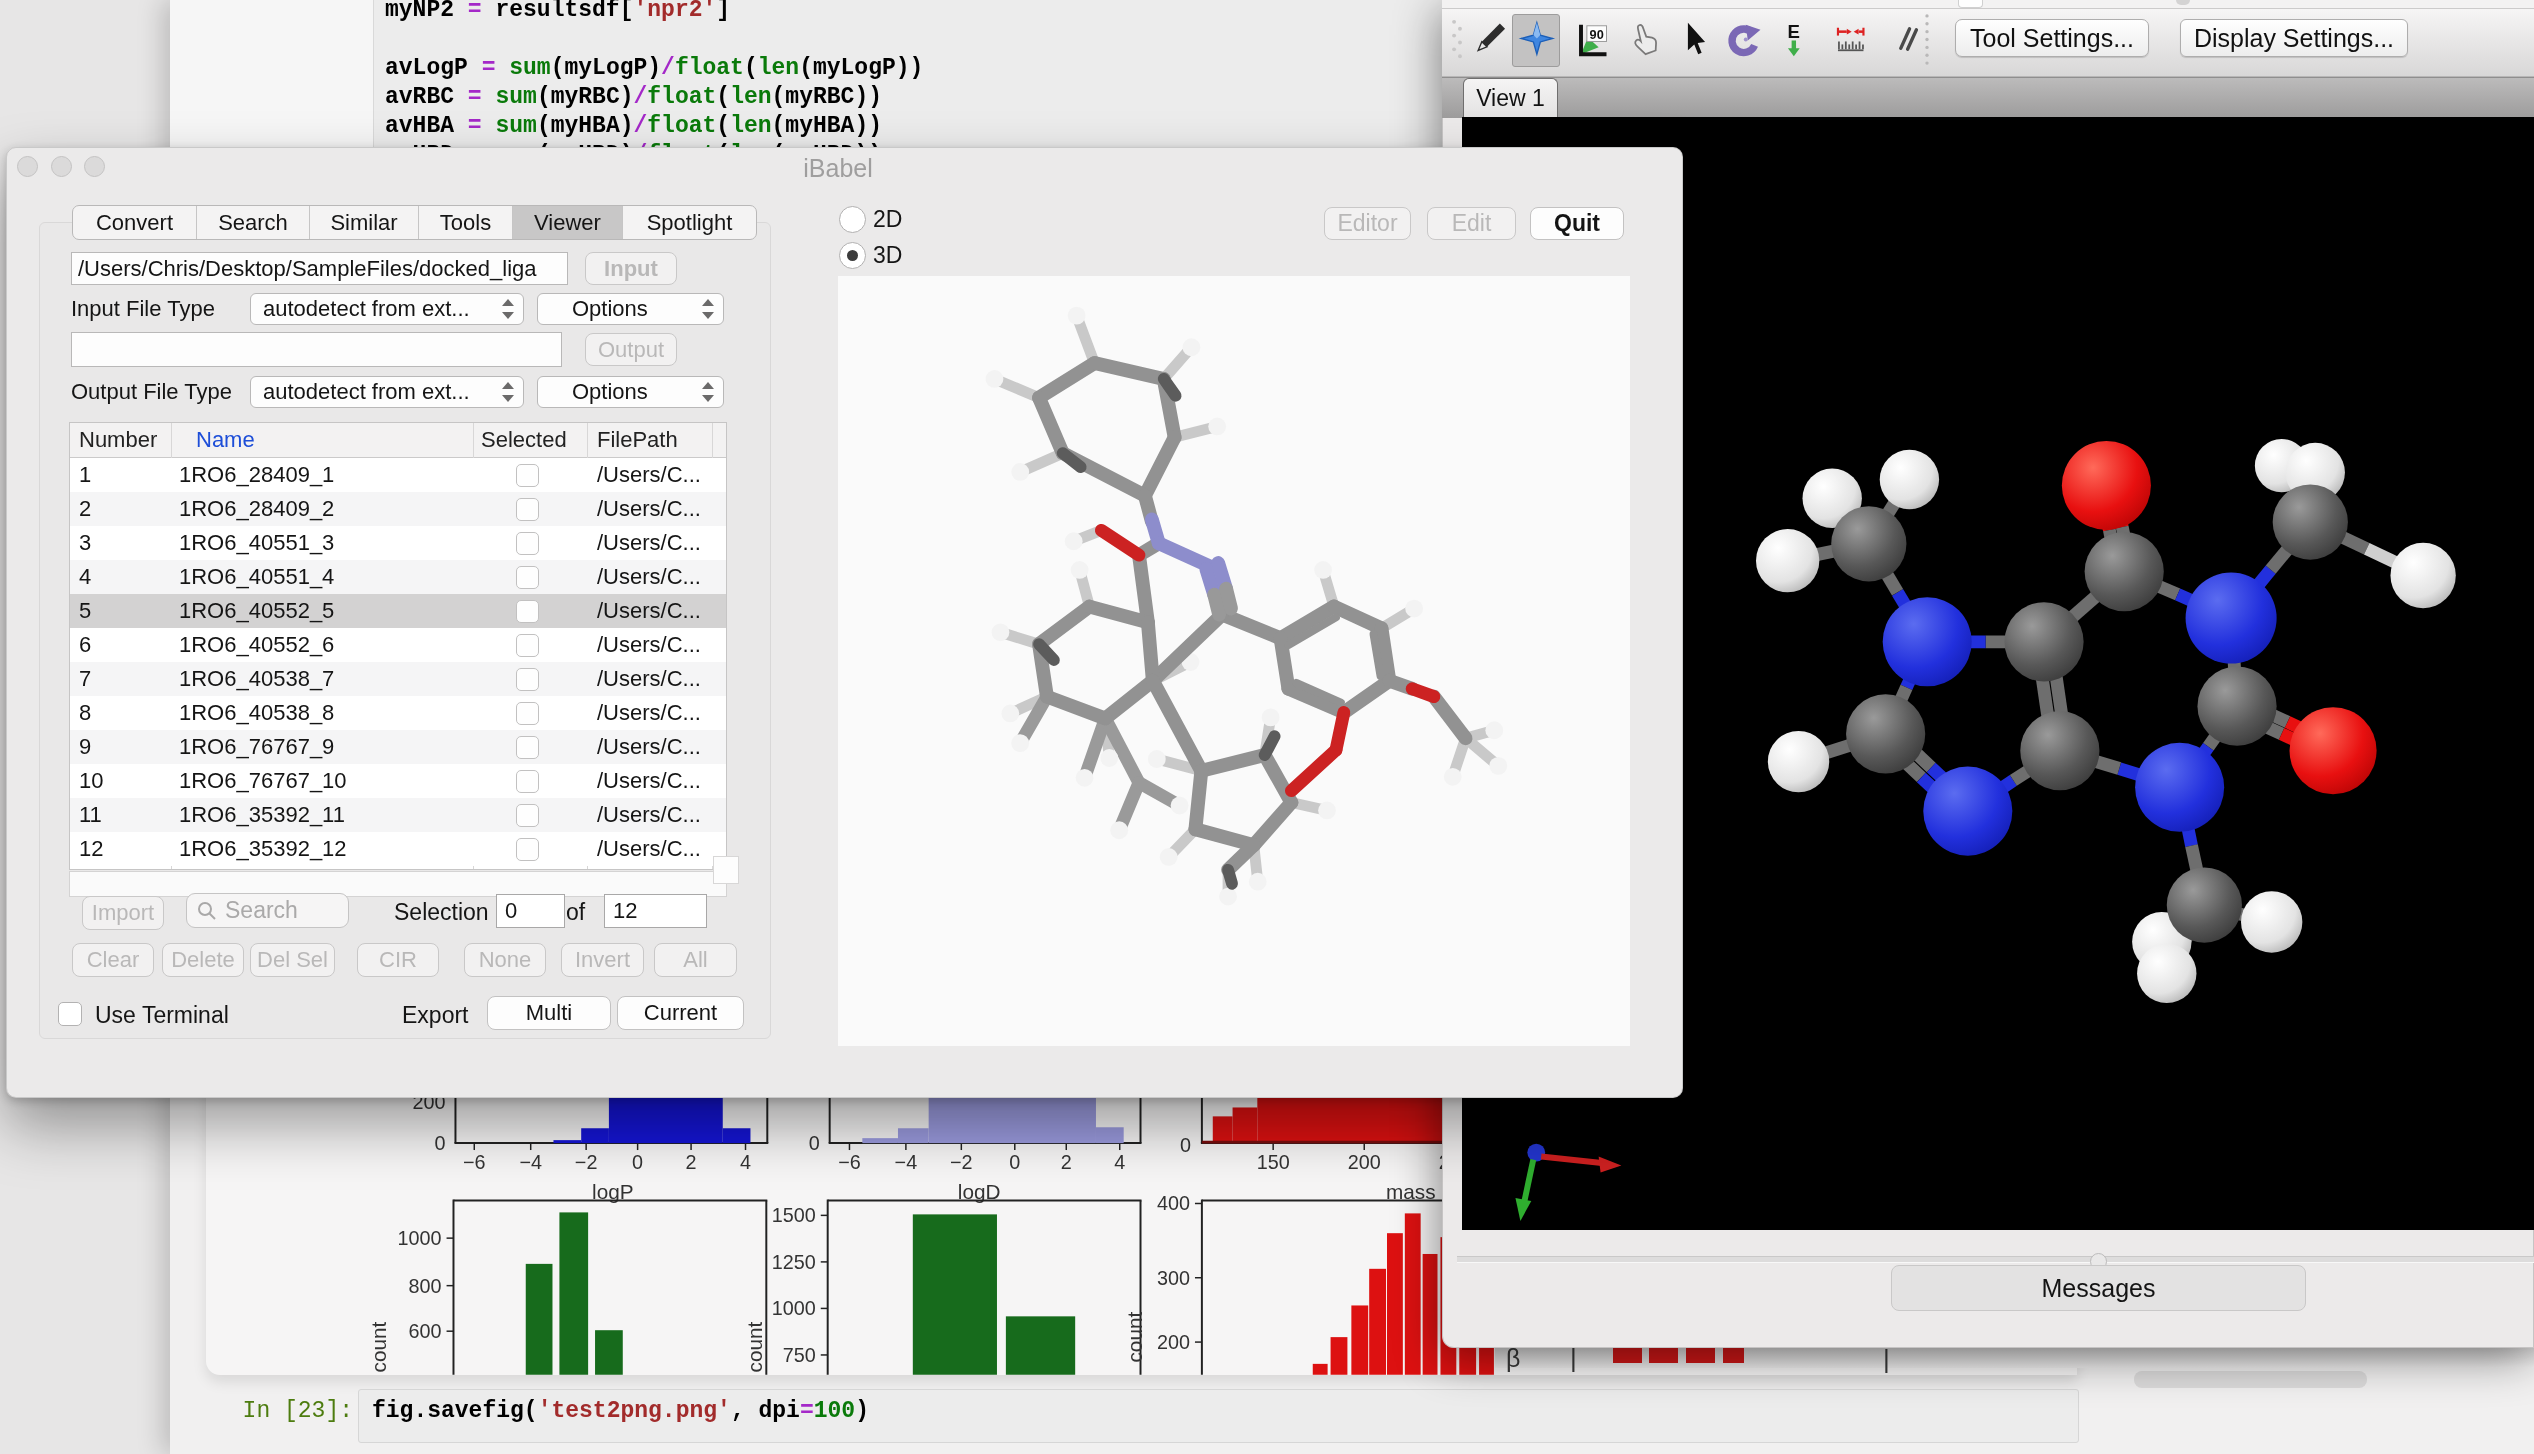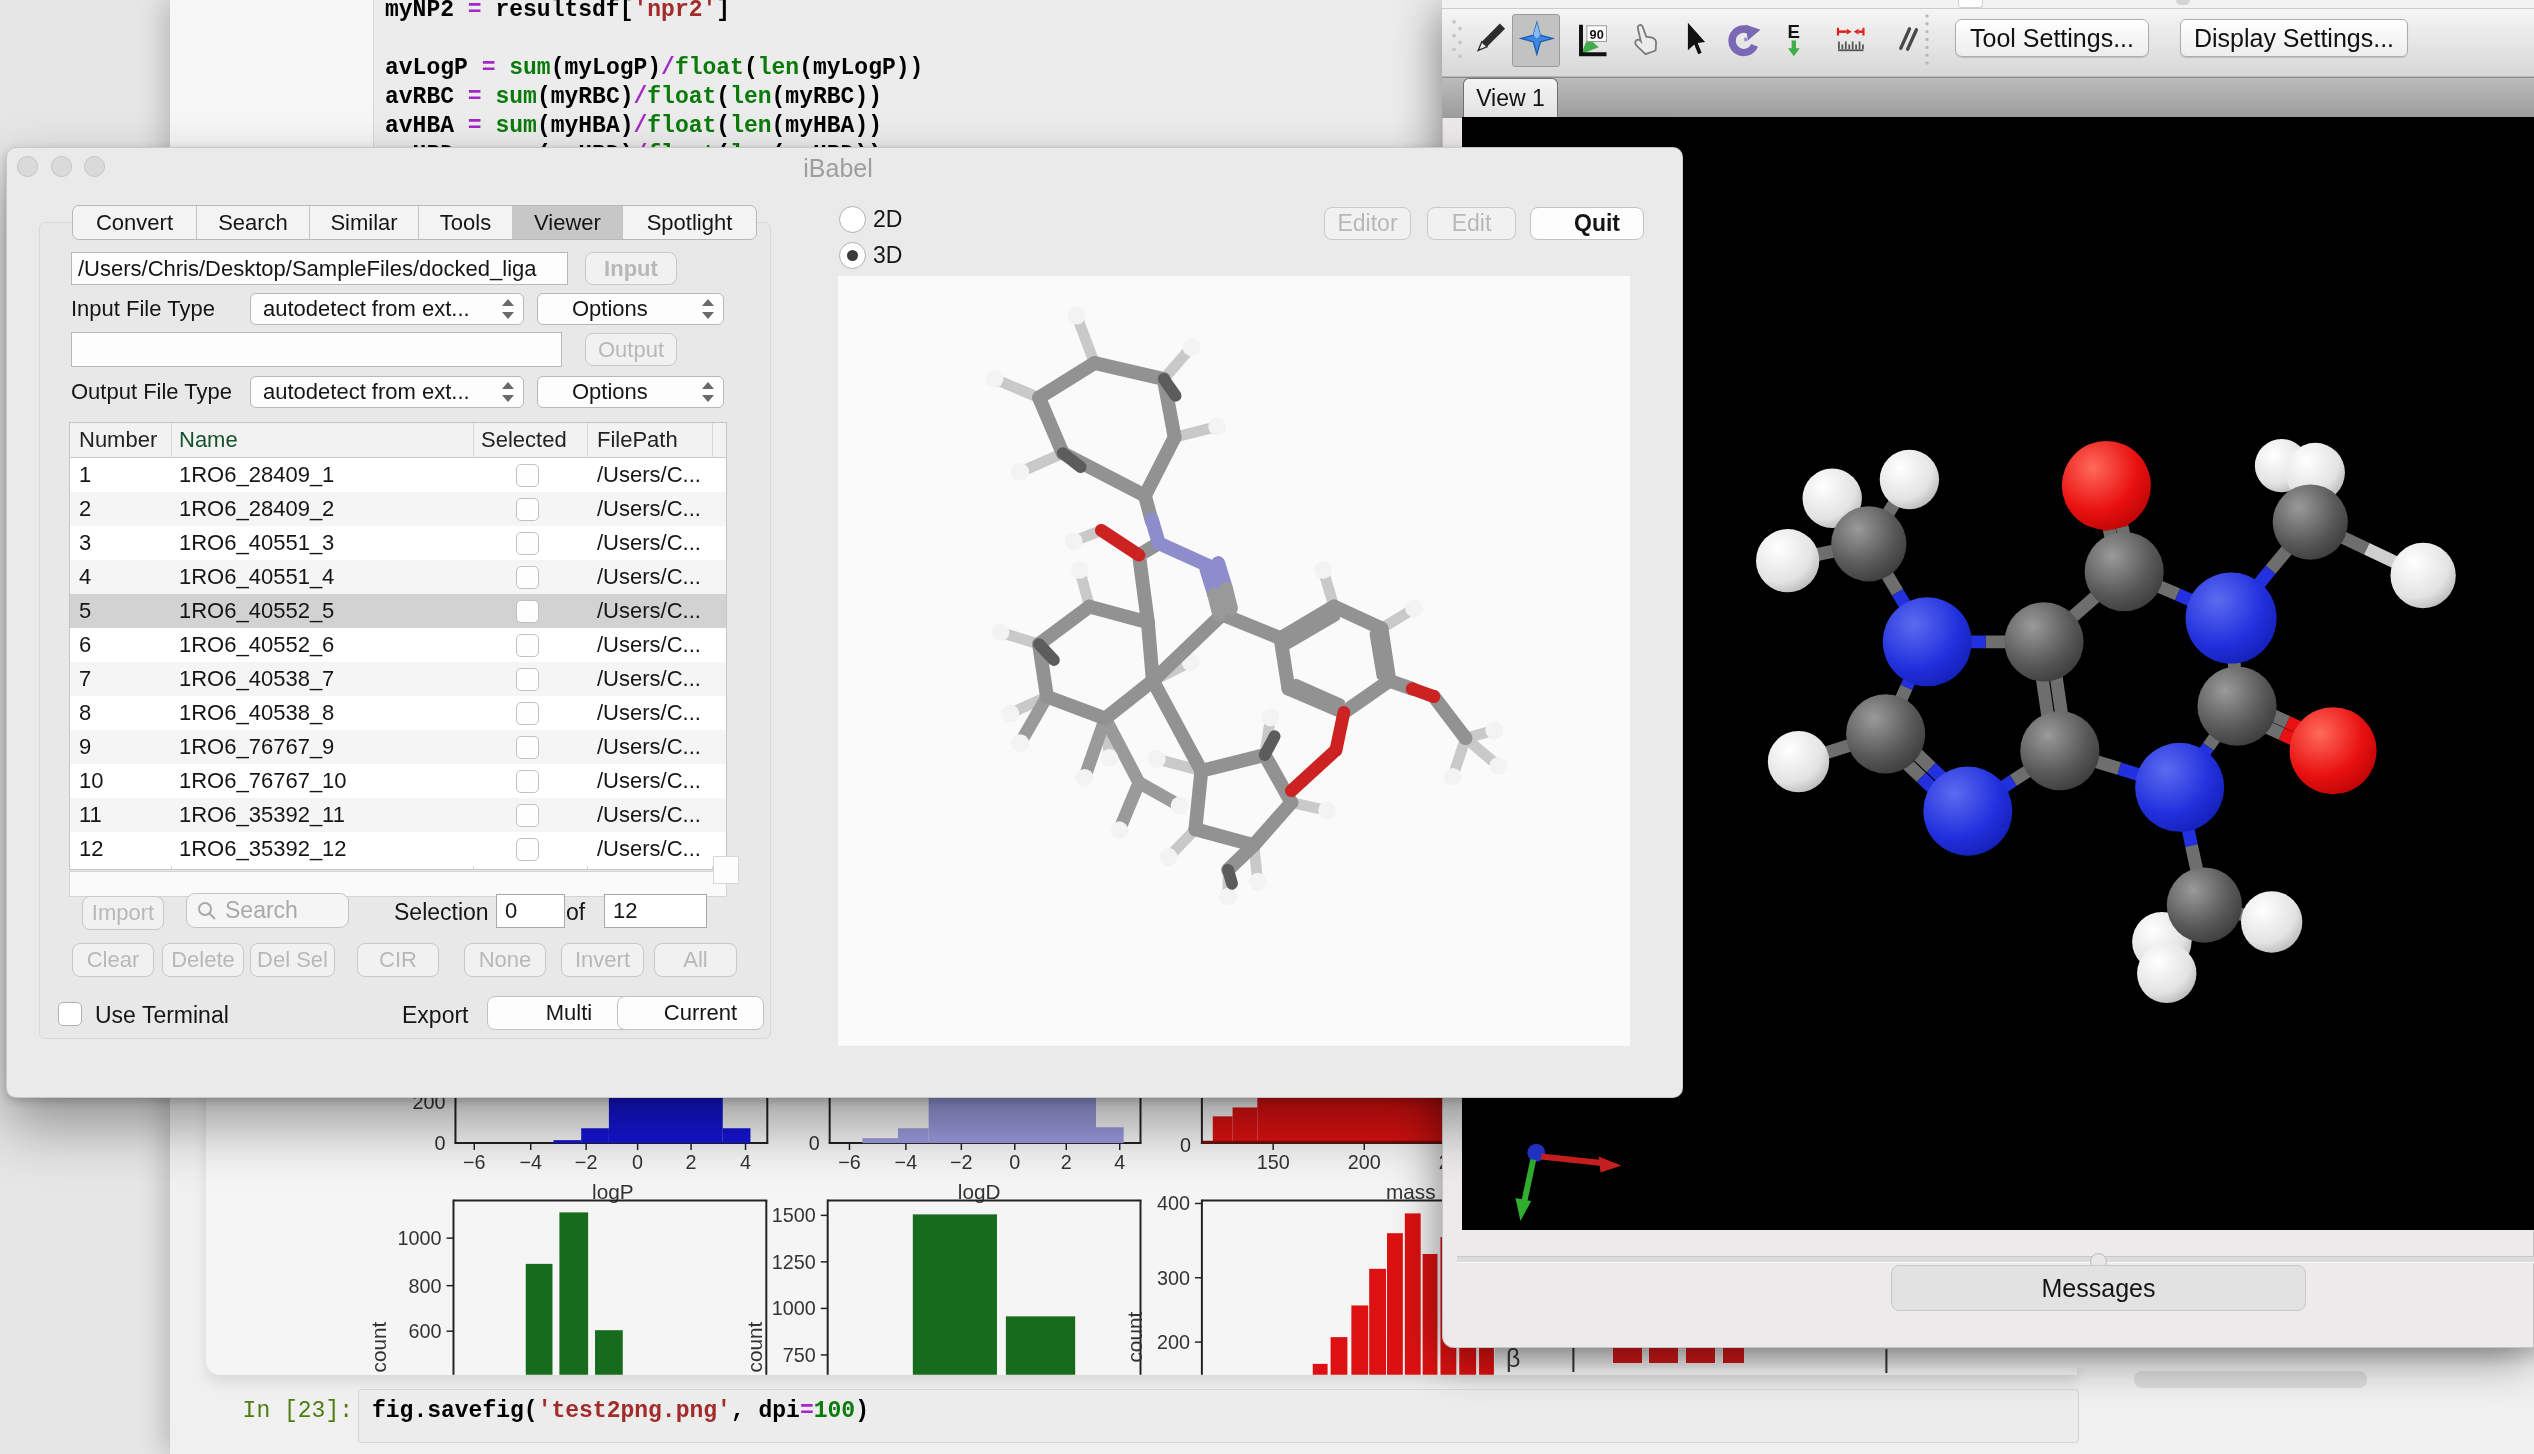--- a/index.html
+++ b/index.html
@@ -6,21 +6,21 @@
   body{width:2534px;height:1454px;position:relative;overflow:hidden;
        background:#e7e6e6;font-family:"Liberation Sans",sans-serif;}
   .abs{position:absolute;}
   .mono{font-family:"Liberation Mono",monospace;}
   .kw{color:#a428c8;}  
   .bi{color:#0a7a0a;}  
   .st{color:#a22b2b;}  
   .num{color:#0a7a0a;}
   .btn{position:absolute;border:1px solid #c9c8c8;border-radius:8px;background:#f2f1f1;
        text-align:center;color:#b9b8b8;font-size:22px;}
-  .btn.on{background:#fdfdfd;border-color:#c3c2c2;color:#141414;padding-left:20px;}
+  .btn.on{background:#fdfdfd;border-color:#c3c2c2;color:#141414;}
   .trow{position:relative;height:34px;line-height:34px;font-size:22px;color:#151515;}
   .trow .c1{position:absolute;left:9px;}
   .trow .c2{position:absolute;left:109px;}
   .trow .cb{position:absolute;left:446px;top:6px;width:21px;height:21px;background:#fefefe;border:1px solid #c2c1c1;border-radius:5px;}
   .trow .c4{position:absolute;left:527px;}
 </style>
 </head>
 <body>
 
 <div class="abs" id="nb" style="left:170px;top:0;width:2364px;height:1454px;background:#f1f0f0;box-shadow:-8px 0 24px rgba(0,0,0,.18);"></div>
@@ -481,21 +481,21 @@
   <div class="abs" style="left:531px;top:229px;width:151px;height:30px;background:#fdfdfd;border:1px solid #b9b8b8;border-radius:6px;line-height:30px;padding-left:34px;">Options
     <svg style="position:absolute;right:8px;top:5px;" width="14" height="20" viewBox="0 0 14 20">
         <polygon points="7,0 13,7 1,7" fill="#6b6a6a"></polygon>
         <polygon points="7,20 13,13 1,13" fill="#6b6a6a"></polygon>
       </svg>
   </div>
 
   <div class="abs" style="left:63px;top:275px;width:656px;height:446px;background:#fff;border:1px solid #c6c5c5;overflow:hidden;">
     <div style="position:absolute;left:0;top:0;width:656px;height:34px;background:#f3f2f2;border-bottom:1px solid #cbcaca;"></div>
     <div style="position:absolute;left:9px;top:4px;color:#222;">Number</div>
-    <div style="position:absolute;left:109px;top:4px;color:#14532d;">Name</div>
+    <div style="position:absolute;left:126px;top:4px;color:#1d4ed8;">Name</div>
     <div style="position:absolute;left:411px;top:4px;color:#222;">Selected</div>
     <div style="position:absolute;left:527px;top:4px;color:#222;">FilePath</div>
     <div style="position:absolute;left:101px;top:0;width:1px;height:446px;background:#d8d7d7;"></div>
     <div style="position:absolute;left:403px;top:0;width:1px;height:446px;background:#d8d7d7;"></div>
     <div style="position:absolute;left:517px;top:0;width:1px;height:446px;background:#d8d7d7;"></div>
     <div style="position:absolute;left:642px;top:0;width:1px;height:446px;background:#d8d7d7;"></div>
     <div id="tbody" style="position:absolute;left:0;top:35px;width:656px;">
       <div class="trow" style="background:#fff;">
           <span class="c1">1</span>
           <span class="c2">1RO6_28409_1</span>

